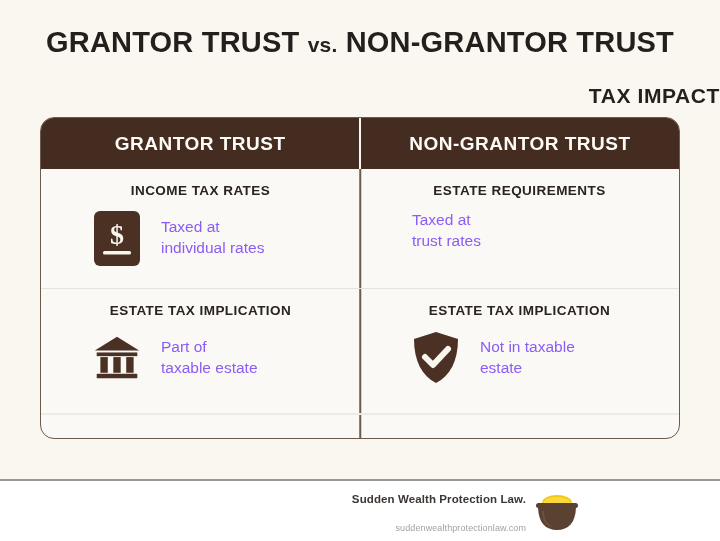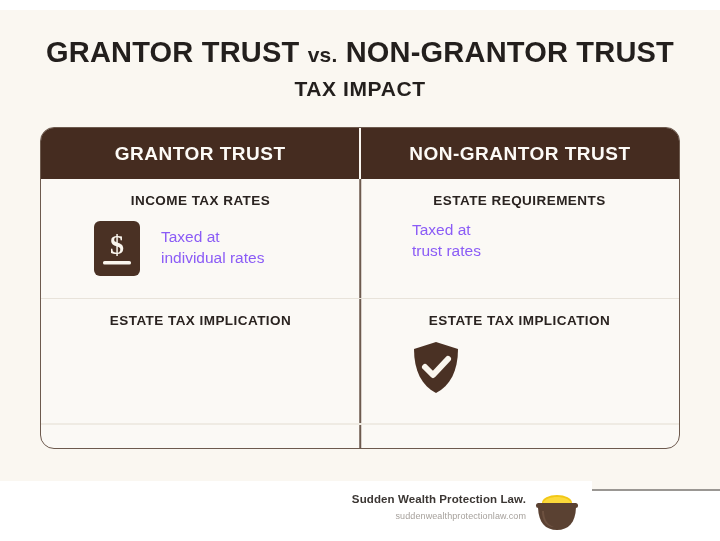--- a/index.html
+++ b/index.html
@@ -12,21 +12,21 @@
 
   body {
     background: #ffffff;
     font-family: "Liberation Sans", sans-serif;
     position: relative;
   }
 
   
   .page {
     position: absolute;
-    left: 0; top: 10px;
+    left: 0; top: 0;
     width: 720px;
     height: 481px;
     background: #faf7f1;
   }
 
   .page-divider {
     position: absolute;
     left: 0; top: 479px;
     width: 720px;
     height: 2px;
@@ -52,25 +52,26 @@
 
   .title-vs {
     font-size: 21px;
     font-weight: bold;
     letter-spacing: 0.2px;
     color: #231f1d;
     text-transform: lowercase;
   }
 
   .title-sub {
-    margin-top: 9px;
+    margin-top: 26px;
     font-size: 21px;
     font-weight: bold;
     letter-spacing: 0.6px;
     color: #231f1d;
+    text-align: right;
   }
 
   
   .card {
     position: absolute;
     left: 40px; top: 117px;
     width: 640px;
     height: 322px;
     border: 1.5px solid #6d5a4e;
     border-radius: 14px;
@@ -186,21 +187,21 @@
   }
 
   .brand-name {
     font-size: 11.5px;
     font-weight: bold;
     color: #3b3633;
     letter-spacing: 0.1px;
   }
 
   .brand-url {
-    margin-top: 6px;
+    margin-top: 18px;
     font-size: 9px;
     color: #a6a19c;
     letter-spacing: 0.1px;
   }
 
   .brand-logo {
     position: absolute;
     right: 12px;
     top: 8px;
     width: 46px;
@@ -244,20 +245,34 @@
                 <rect x="9" y="40" width="28" height="3.6" rx="1.6" fill="#faf6ee"></rect>
               </svg>
             </span>
             <span class="row-text">Taxed at
 individual rates</span>
           </div>
         </div>
 
         <div class="row">
           <div class="row-label">ESTATE TAX IMPLICATION</div>
+          <div class="row-content">
+            <span class="icon-wrap">
+              <svg width="52" height="50" viewBox="0 0 52 50" aria-hidden="true">
+                <polygon points="26,2 50,17 2,17" fill="#4a3124"></polygon>
+                <rect x="4" y="19" width="44" height="4" fill="#4a3124"></rect>
+                <rect x="8" y="24" width="8" height="17" fill="#4a3124"></rect>
+                <rect x="22" y="24" width="8" height="17" fill="#4a3124"></rect>
+                <rect x="36" y="24" width="8" height="17" fill="#4a3124"></rect>
+                <rect x="4" y="42" width="44" height="5" rx="1" fill="#4a3124"></rect>
+              </svg>
+            </span>
+            <span class="row-text">Part of
+taxable estate</span>
+          </div>
         </div>
 
         <div class="row-bottom-rule"></div>
       </div>
 
       <div class="col">
 
         <div class="row row-1">
           <div class="row-label">ESTATE REQUIREMENTS</div>
           <div class="row-content">
@@ -268,20 +283,22 @@
 
         <div class="row">
           <div class="row-label">ESTATE TAX IMPLICATION</div>
           <div class="row-content">
             <span class="icon-wrap">
               <svg width="48" height="54" viewBox="0 0 48 54" aria-hidden="true">
                 <path d="M24 1 L46 8 C46 30 38 45 24 52 C10 45 2 30 2 8 Z" fill="#4a3124"></path>
                 <path d="M13 26 L21 34 L36 18" fill="none" stroke="#faf6ee" stroke-width="6" stroke-linecap="round" stroke-linejoin="round"></path>
               </svg>
             </span>
+            <span class="row-text">Not in taxable
+estate</span>
           </div>
         </div>
 
         <div class="row-bottom-rule"></div>
       </div>
 
     </div>
   </div>
 
   <div class="page-divider"></div>

